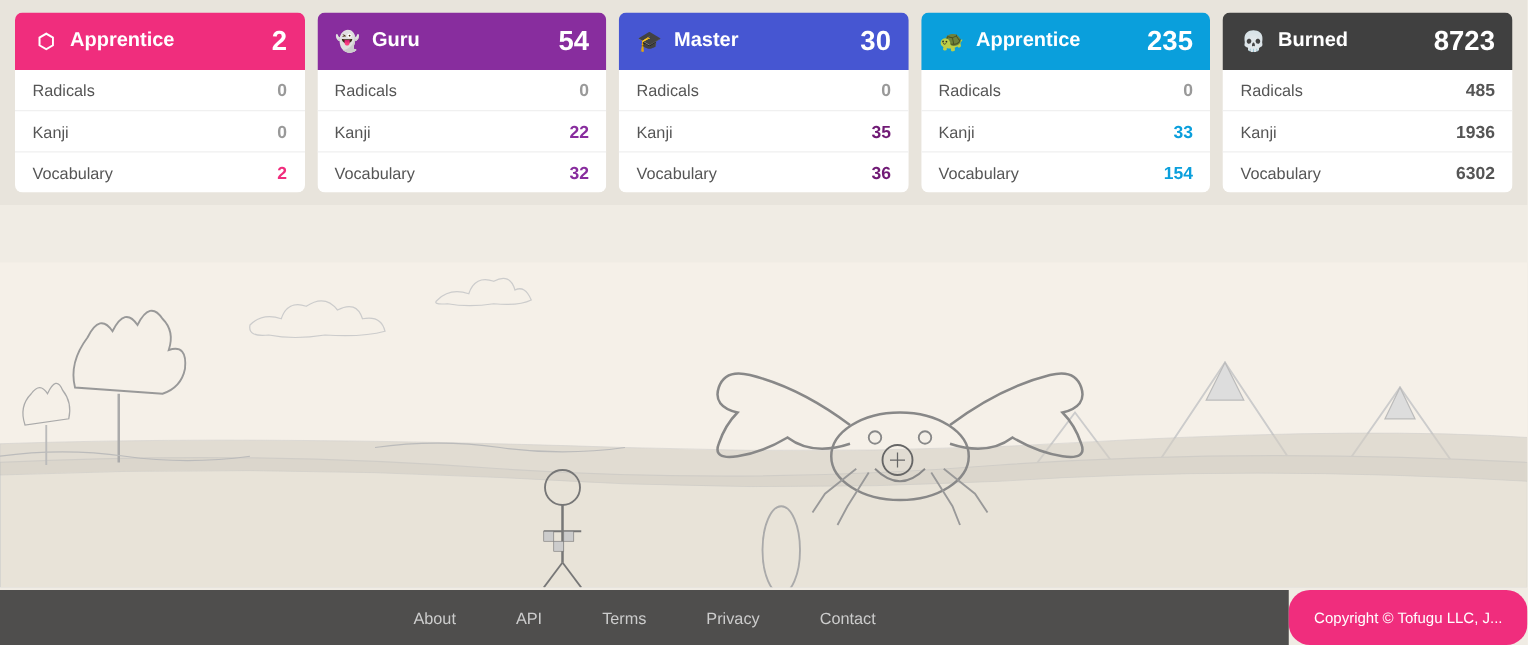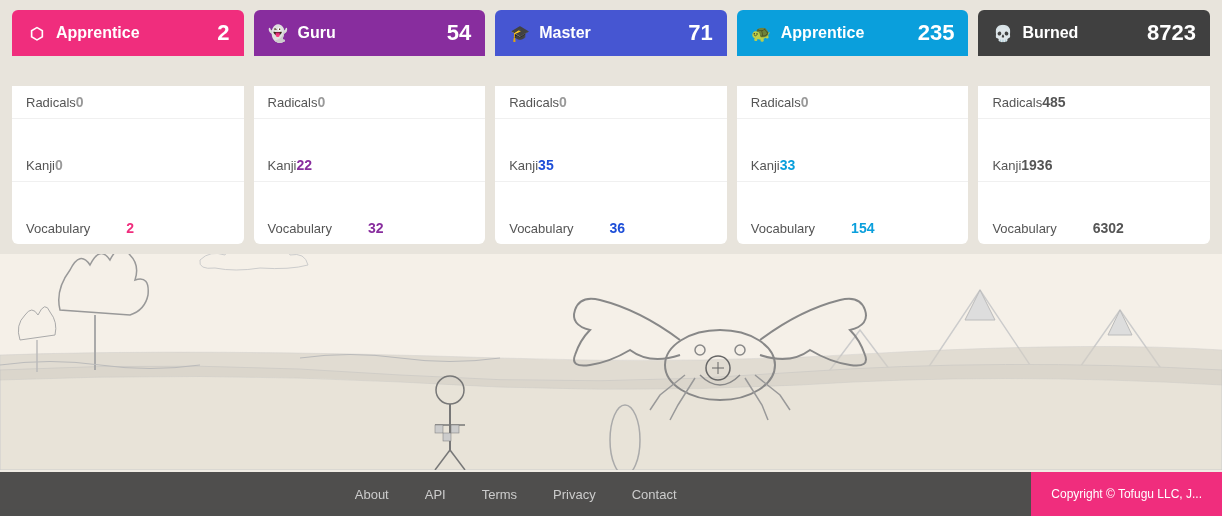--- a/index.html
+++ b/index.html
@@ -52,26 +52,25 @@
       font-weight: bold;
     }
 
     .stat-card-body {
       background: white;
       padding: 0;
     }
 
     .stat-row {
       display: flex;
-      justify-content: flex-start;
+      justify-content: space-between;
       align-items: center;
       padding: 8px 14px;
       border-bottom: 1px solid #f0f0f0;
       font-size: 13px;
-      margin-top: 30px;
     }
 
     .stat-row:last-child {
       border-bottom: none;
       gap: 36px;
     }
 
     .stat-row .row-label {
       color: #555;
       font-size: 13px;
@@ -85,21 +84,21 @@
     
     .card-apprentice .stat-card-header { background: #f02d7d; }
     .card-apprentice .row-value { color: #f02d7d; }
 
     
     .card-guru .stat-card-header { background: #882d9e; }
     .card-guru .row-value { color: #882d9e; }
 
     
     .card-master .stat-card-header { background: #4656d2; }
-    .card-master .row-value { color: #1d4ed8; }
+    .card-master .row-value { color: #701a75; }
 
     
     .card-enlightened .stat-card-header { background: #0a9fdc; }
     .card-enlightened .row-value { color: #0a9fdc; }
 
     
     .card-burned .stat-card-header { background: #404040; }
     .card-burned .row-value { color: #555; }
 
     
@@ -137,21 +136,21 @@
       width: 100%;
       height: 44px;
       display: flex;
       align-items: center;
       z-index: 20;
     }
 
     .footer-nav {
       display: flex;
       align-items: center;
-      gap: 0;
+      gap: 12px;
       background: rgba(50, 50, 50, 0.85);
       height: 100%;
       padding: 0 20px;
       flex: 1;
       justify-content: center;
     }
 
     .footer-nav a {
       color: #ccc;
       text-decoration: none;
@@ -164,20 +163,21 @@
 
     .footer-copyright {
       background: #f02d7d;
       color: white;
       font-size: 12px;
       padding: 0 20px;
       height: 100%;
       display: flex;
       align-items: center;
       white-space: nowrap;
+      border-radius: 17px;
     }
 
     .zero-value { color: #999 !important; }
   </style>
 </head>
 <body>
 
 <div class="stats-bar" id="stats-bar">
     <div class="stat-card card-apprentice">
       <div class="stat-card-header">
@@ -224,21 +224,21 @@
       <span class="row-value">32</span>
     </div>
       </div>
     </div>
     <div class="stat-card card-master">
       <div class="stat-card-header">
     <div class="label-group">
       <span class="icon">🎓</span>
       <span>Master</span>
     </div>
-    <span class="count">71</span>
+    <span class="count">30</span>
   </div>
       <div class="stat-card-body">
         <div class="stat-row">
       <span class="row-label">Radicals</span>
       <span class="row-value zero-value">0</span>
     </div>
         <div class="stat-row">
       <span class="row-label">Kanji</span>
       <span class="row-value">35</span>
     </div>

